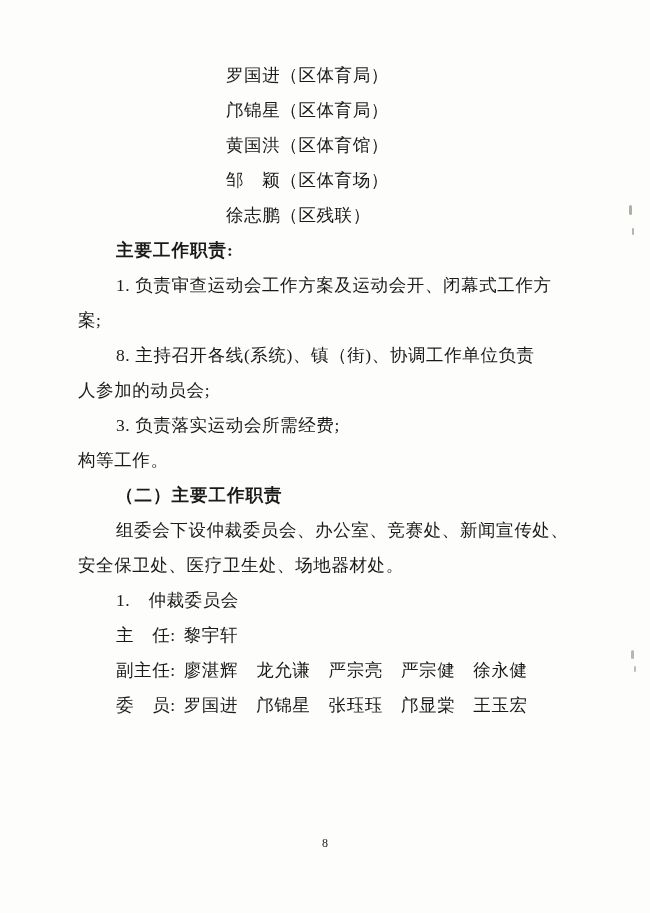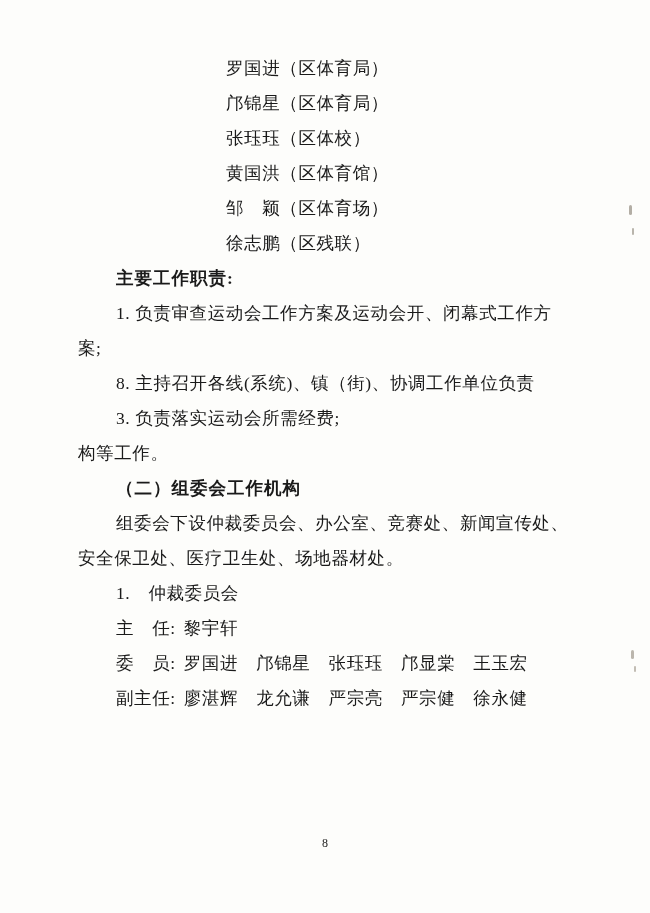--- a/index.html
+++ b/index.html
@@ -17,21 +17,21 @@
   }
   .page {
     position: relative;
     width: 650px;
     height: 913px;
     background: #fdfdfb;
   }
   .content {
     position: absolute;
     left: 78px;
-    top: 51px;
+    top: 58px;
     width: 500px;
   }
   .line {
     font-size: 17.5px;
     line-height: 1.0;
     letter-spacing: 0.6px;
     white-space: pre;
     color: #1a1a1a;
   }
   .row {
@@ -88,23 +88,20 @@
 
   <div class="content">
 
     <div class="row">
       <div class="line indent-name">罗国进（区体育局）</div>
     </div>
     <div class="row">
       <div class="line indent-name">邝锦星（区体育局）</div>
     </div>
     <div class="row">
-      <div class="line indent-name">张珏珏（区体校）</div>
-    </div>
-    <div class="row">
       <div class="line indent-name">黄国洪（区体育馆）</div>
     </div>
     <div class="row">
       <div class="line indent-name">邹　颖（区体育场）</div>
     </div>
     <div class="row">
       <div class="line indent-name">徐志鹏（区残联）</div>
     </div>
 
     <div class="row">
@@ -114,51 +111,54 @@
     <div class="row">
       <div class="line indent-sub">1. 负责审查运动会工作方案及运动会开、闭幕式工作方</div>
     </div>
     <div class="row">
       <div class="line indent-none">案;</div>
     </div>
     <div class="row">
       <div class="line indent-sub">8. 主持召开各线(系统)、镇（街)、协调工作单位负责</div>
     </div>
     <div class="row">
+      <div class="line indent-none">人参加的动员会;</div>
+    </div>
+    <div class="row">
       <div class="line indent-sub">3. 负责落实运动会所需经费;</div>
     </div>
     <div class="row">
       <div class="line indent-none">构等工作。</div>
     </div>
 
     <div class="row">
-      <div class="line indent-sub heavy">（二）组委会工作机构</div>
+      <div class="line indent-sub heavy">（二）主要工作职责</div>
     </div>
 
     <div class="row">
       <div class="line indent-sub">组委会下设仲裁委员会、办公室、竞赛处、新闻宣传处、</div>
     </div>
     <div class="row">
       <div class="line indent-none">安全保卫处、医疗卫生处、场地器材处。</div>
     </div>
 
     <div class="row">
       <div class="line indent-sub">1.　仲裁委员会</div>
     </div>
 
     <div class="row">
       <div class="line indent-sub">主　任:</div>
       <div class="line" style="padding-left:8px">黎宇轩</div>
     </div>
     <div class="row">
+      <div class="line indent-sub">副主任:</div>
+      <div class="line" style="padding-left:8px">廖湛辉　龙允谦　严宗亮　严宗健　徐永健</div>
+    </div>
+    <div class="row">
       <div class="line indent-sub">委　员:</div>
       <div class="line" style="padding-left:8px">罗国进　邝锦星　张珏珏　邝显棠　王玉宏</div>
-    </div>
-    <div class="row">
-      <div class="line indent-sub">副主任:</div>
-      <div class="line" style="padding-left:8px">廖湛辉　龙允谦　严宗亮　严宗健　徐永健</div>
     </div>
 
   </div>
 
   <div class="page-number">8</div>
 
 </div>
 
 </body></html>

